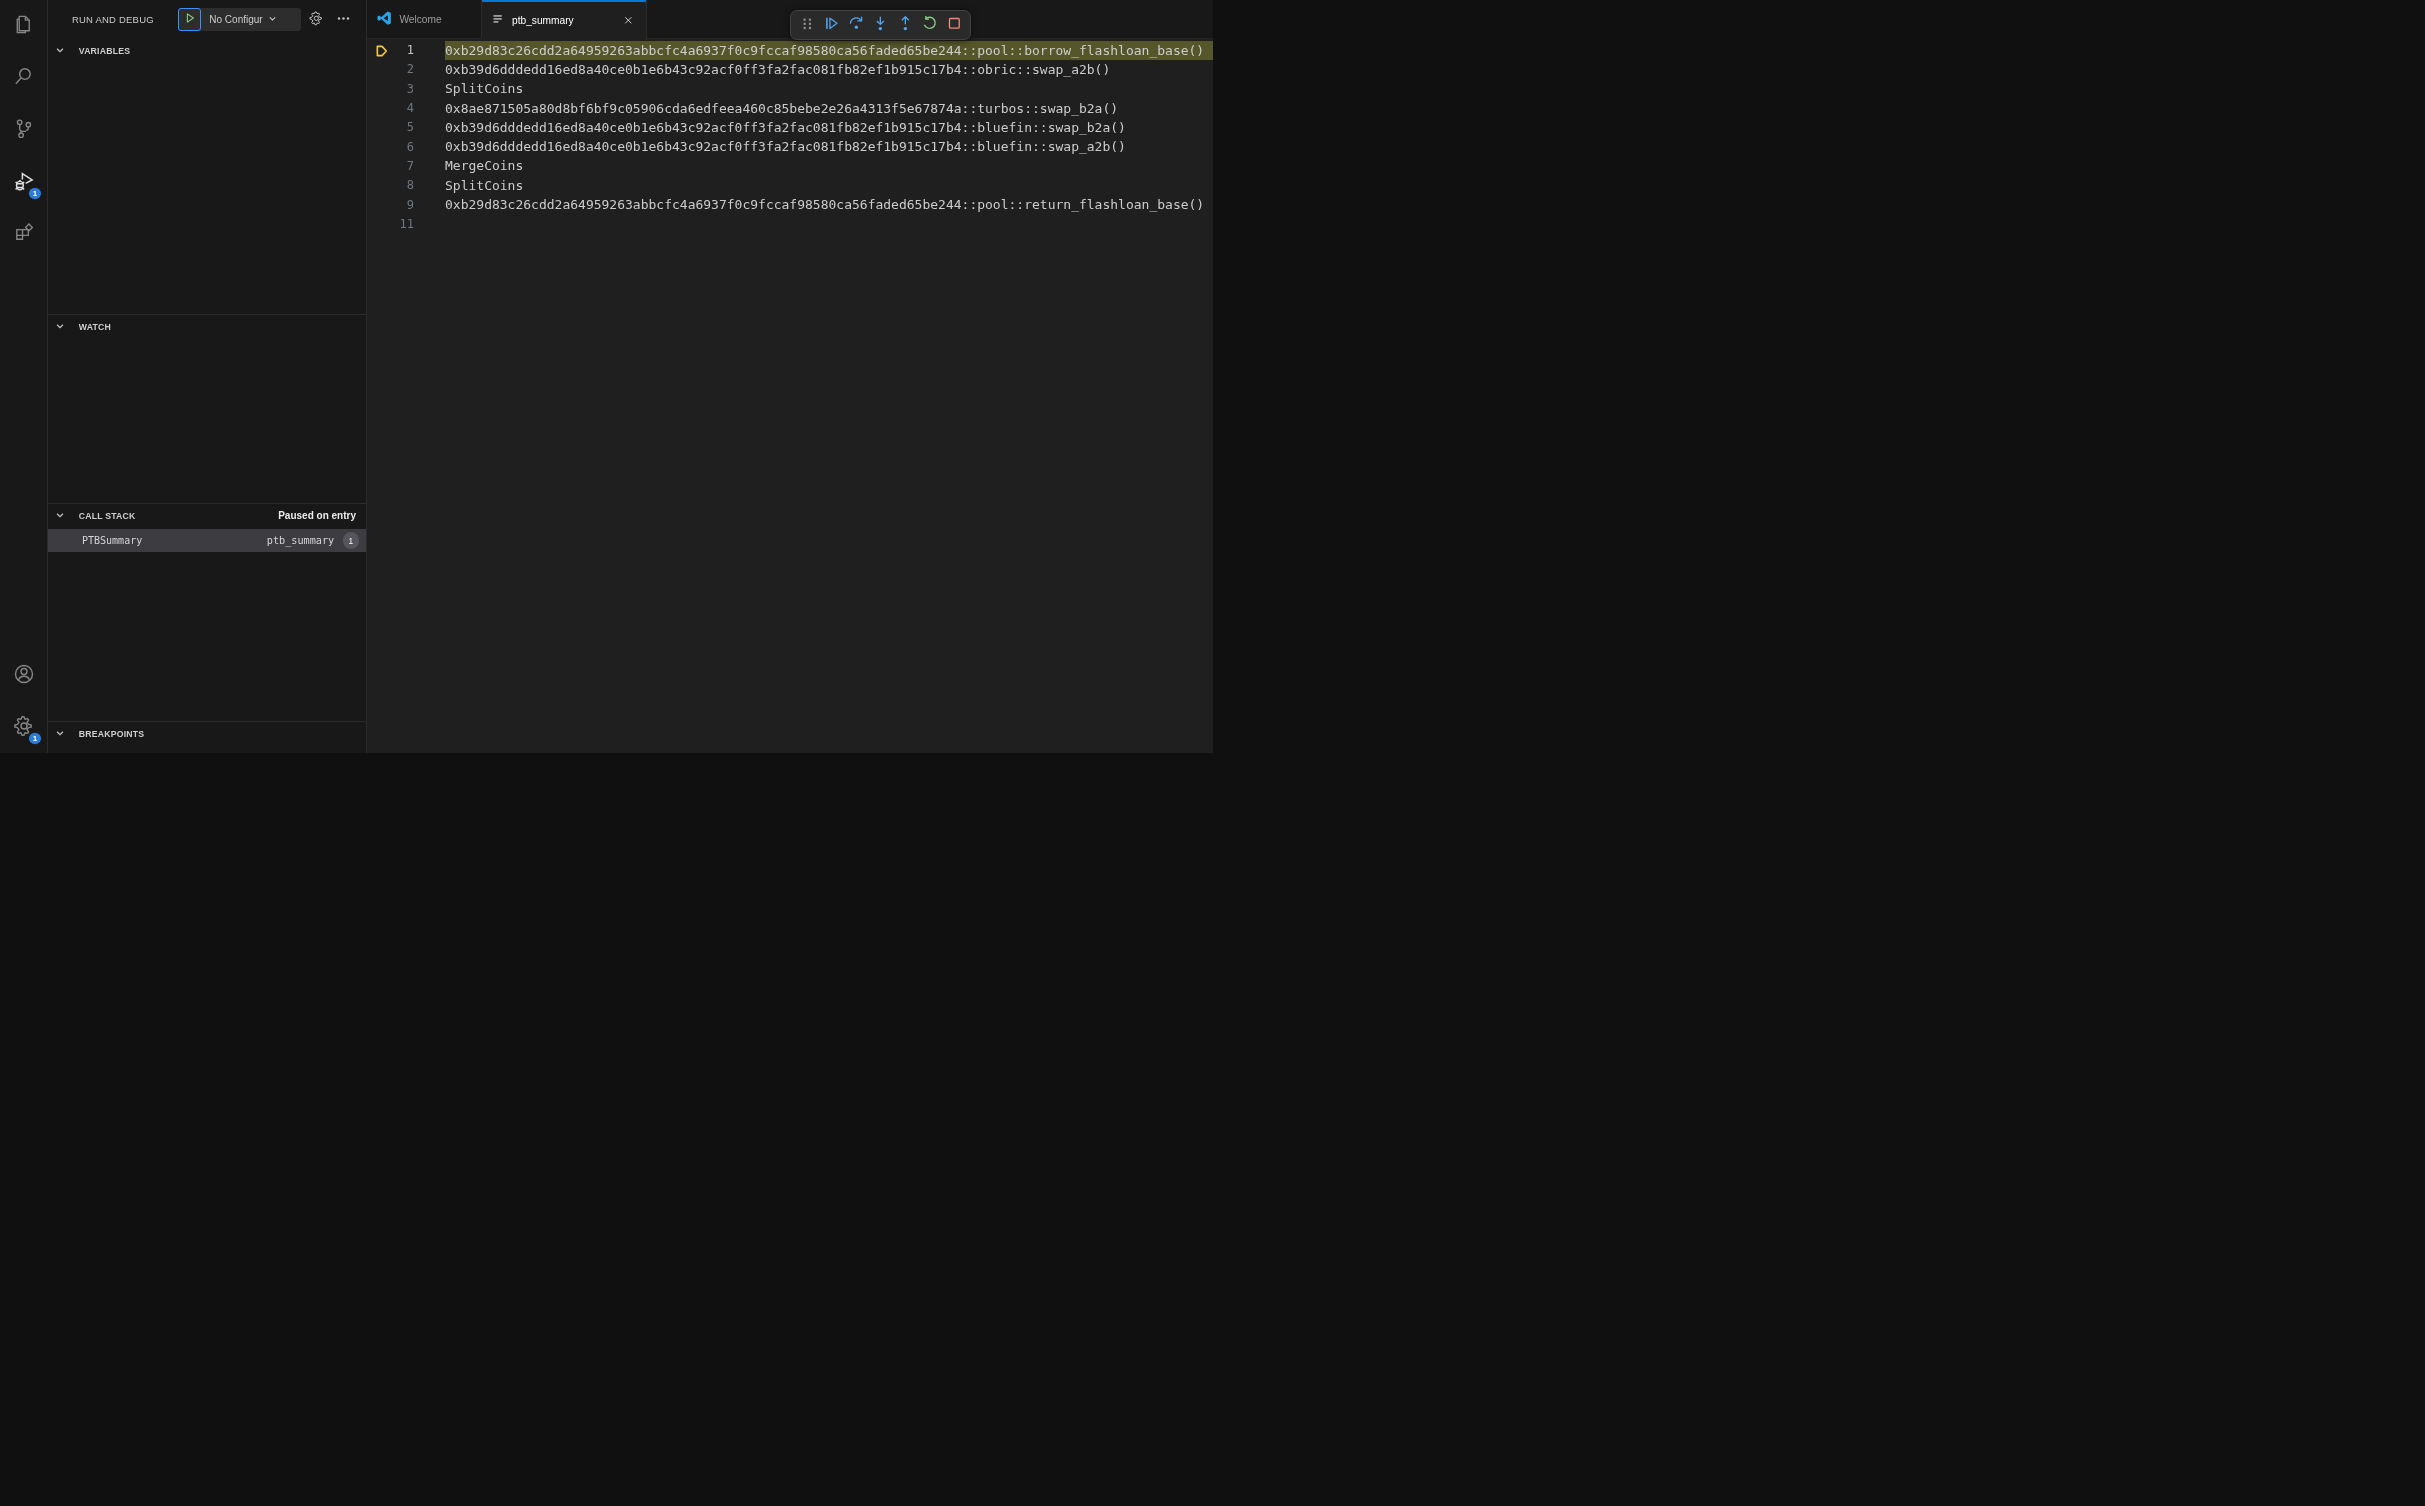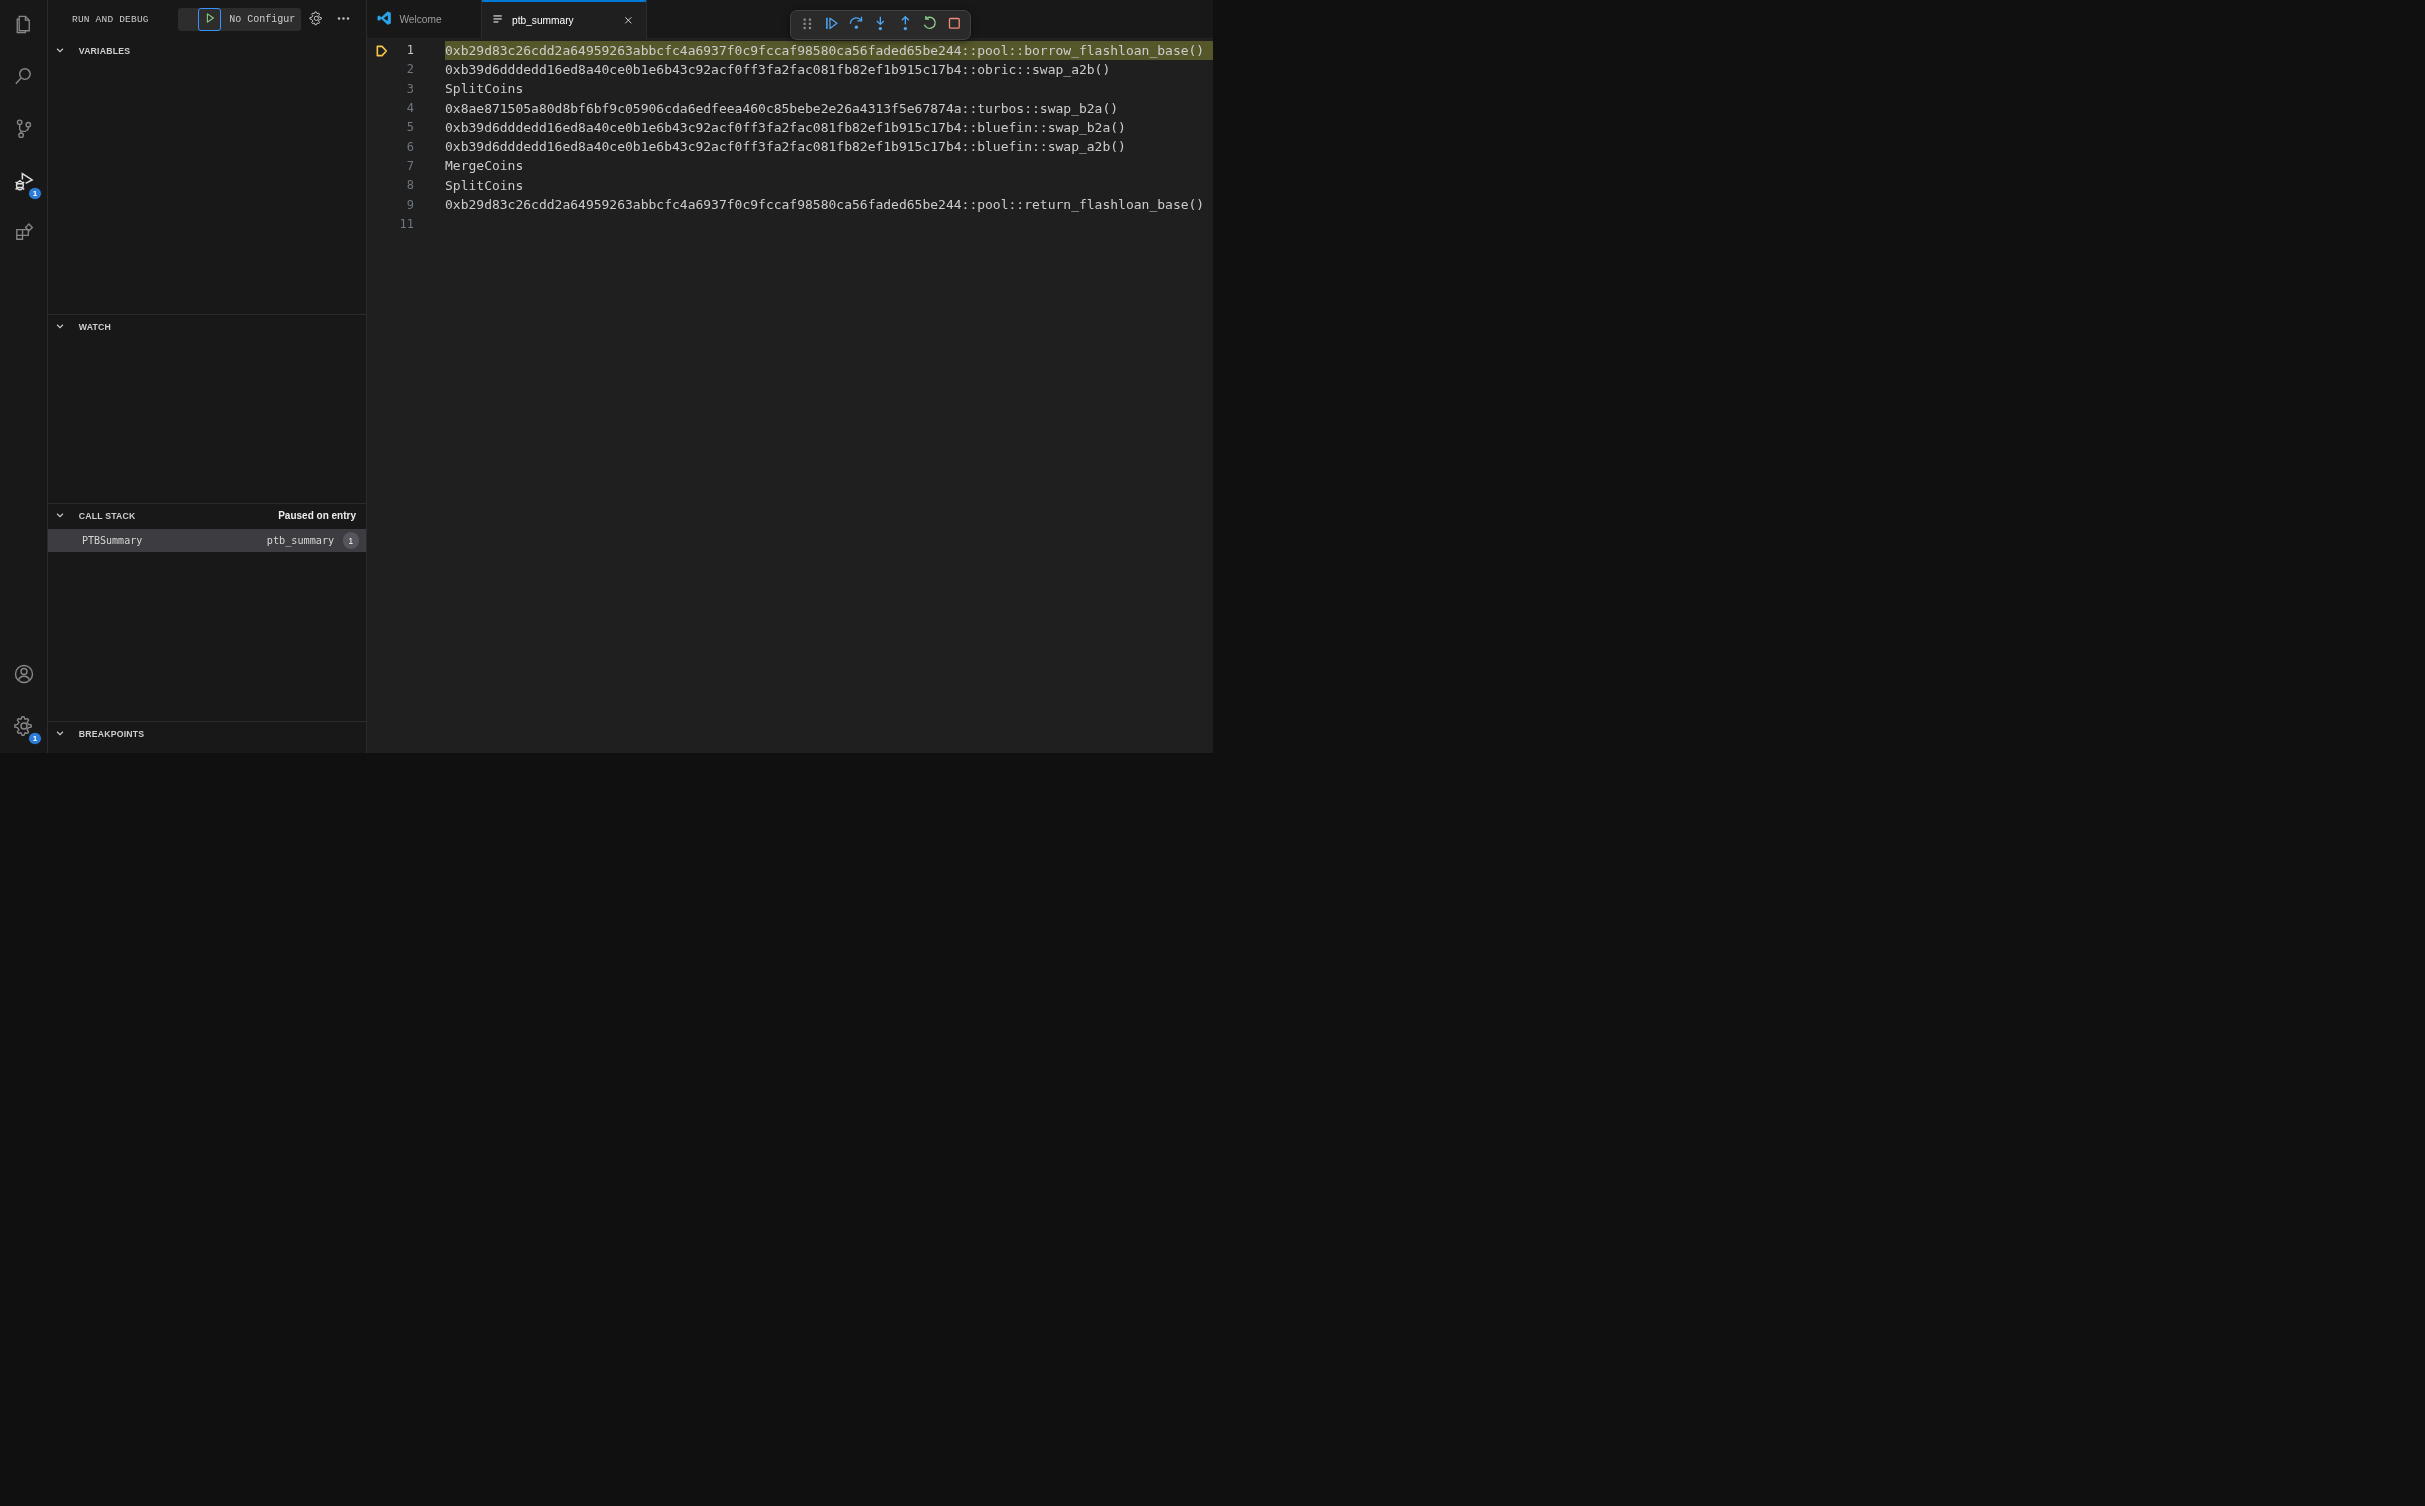--- a/index.html
+++ b/index.html
@@ -21,27 +21,27 @@
   .ab-badge{
     position:absolute; right:5.3px; bottom:7.6px; width:13.7px; height:13.7px; border-radius:50%;
     background:#2b7cd9; color:#ffffff; font-size:8px; font-weight:700;
     display:flex; align-items:center; justify-content:center; border:1.1px solid #181818;
   }
   
   .sidebar{
     position:absolute; left:48px; top:0; width:319px; height:100%;
     background:#181818; border-right:0.8px solid #2b2b2b;
   }
-  .sidebar-header{ position:relative; height:39px;font-family:Liberation Mono, monospace; }
+  .sidebar-header{ position:relative; height:39px; }
   .sidebar-title{
     position:absolute; left:24px; top:13.7px; font-size:9.5px; color:#cccccc; letter-spacing:0.2px; white-space:nowrap;
   }
   .launch-control{
     position:absolute; left:130px; top:7.6px; width:123px; height:23.5px;
-    background:#2d2d2d; border-radius:3px; display:flex; align-items:stretch;padding-left:20px;
+    background:#2d2d2d; border-radius:3px; display:flex; align-items:stretch;
   }
   .play-btn{
     width:23px; background:#2d2d2d; border:0.8px solid #3794ff; border-radius:3px;
     display:flex; align-items:center; justify-content:center; cursor:pointer;
   }
   .config-dropdown{
     flex:1; display:flex; align-items:center; gap:5.3px; padding:0 6px 0 8.3px;
     font-size:10px; color:#cccccc; cursor:pointer; overflow:hidden; white-space:nowrap;
   }
   .icon-btn{ position:absolute; top:10px; width:20px; height:20px; display:flex; align-items:center; justify-content:center; cursor:pointer; background:none; border:none; }

